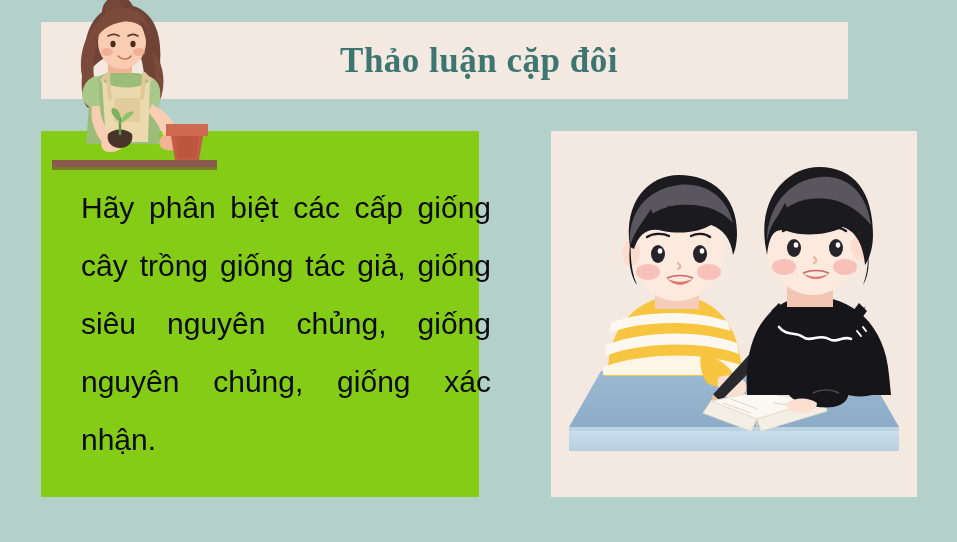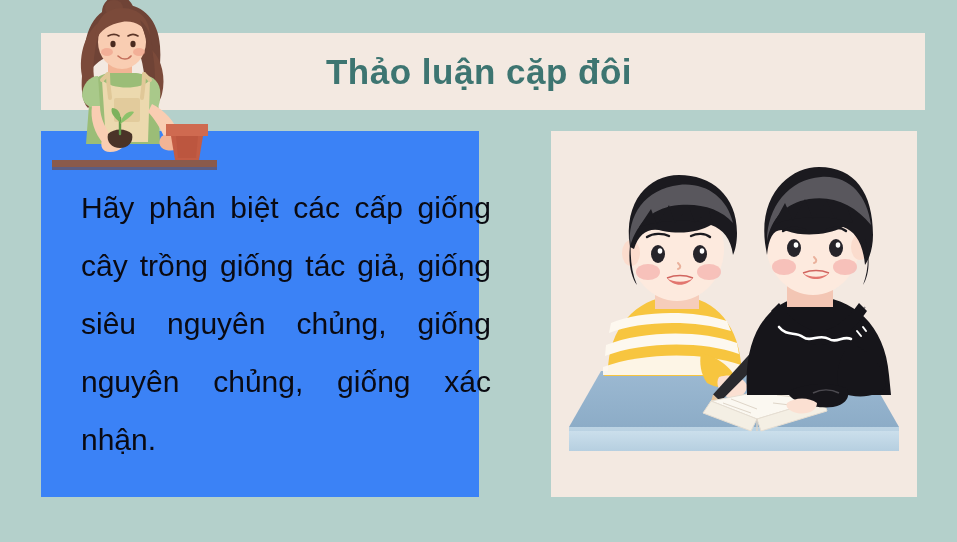--- a/index.html
+++ b/index.html
@@ -17,24 +17,25 @@
     width: 957px;
     height: 542px;
     background: #b4d0cb;
     overflow: hidden;
   }
 
   
   #title-bar {
     position: absolute;
     left: 41px;
-    top: 33px;
-    width: 884px;
+    top: 22px;
+    width: 807px;
     height: 77px;
     background: #f3e9e1;
+    font-family: Liberation Serif, serif;
   }
   #title-text {
     position: absolute;
     left: 0;
     top: 0;
     width: 876px;
     height: 77px;
     line-height: 77px;
     text-align: center;
     font-size: 35px;
@@ -44,21 +45,21 @@
     white-space: nowrap;
   }
 
   
   #text-panel {
     position: absolute;
     left: 41px;
     top: 131px;
     width: 438px;
     height: 366px;
-    background: #3b82f6;
+    background: #84cc16;
   }
   #question-text {
     position: absolute;
     left: 40px;
     top: 48px;
     width: 410px;
     font-size: 30px;
     line-height: 58px;
     color: #0a0a12;
     text-align: justify;

